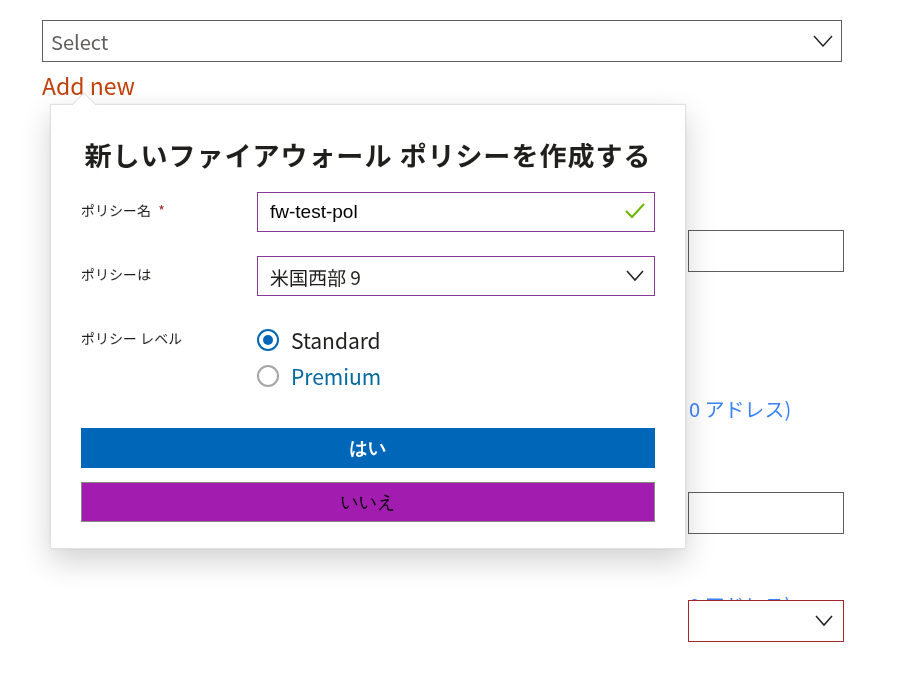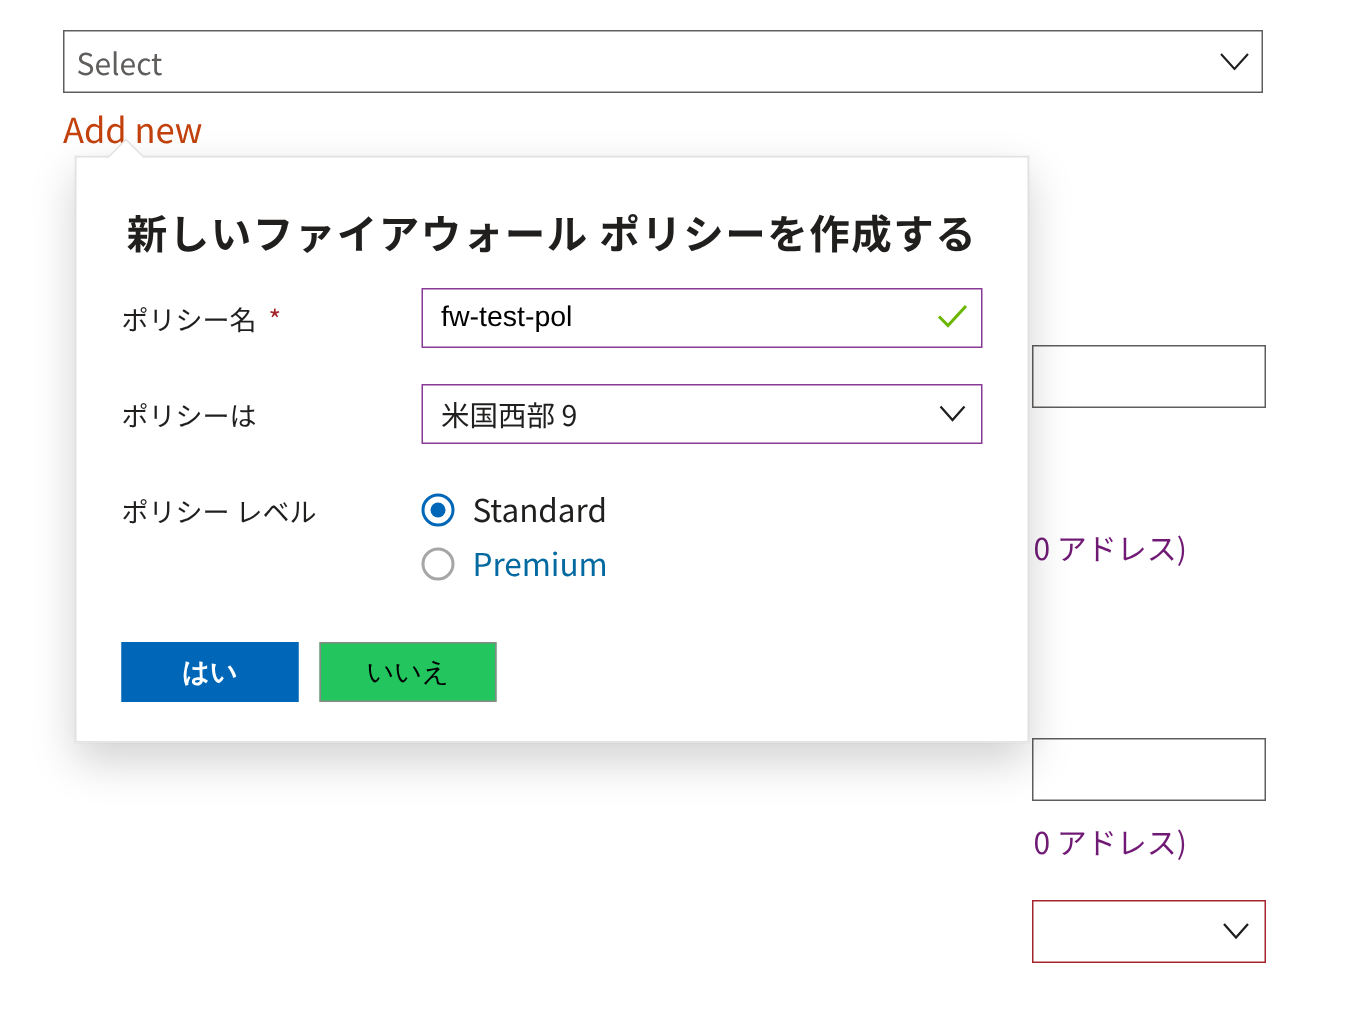--- a/index.html
+++ b/index.html
@@ -24,21 +24,22 @@
   .bg-dd.red { border-color: #a4262c; }
   .bg-dd .chev {
     position: absolute; right: 10px; top: 50%; transform: translateY(-50%);
   }
   .bg-label {
     position: absolute;
     right: 48px;
     width: 160px;
     text-align: left;
     font-size: 20px;
-    color: #701a75;
+    color: #3b82f6;
+    margin-top: 44px;
   }
 
   
   .top-select {
     position: absolute;
     left: 42px; top: 20px;
     width: 800px; height: 42px;
     border: 1px solid #605e5c;
     display: flex; align-items: center;
     padding: 0 8px;
@@ -89,25 +90,25 @@
     margin: 0 0 28px 0;
   }
   .frow {
     display: flex;
     align-items: flex-start;
     margin-bottom: 24px;
   }
   .flabel {
     width: 176px;
     padding-top: 8px;
-    font-size: 18px;
+    font-size: 14px;
     flex-shrink: 0;
   }
   .req { color: #a4262c; margin-left: 4px; }
-  .finput-wrap { flex: 1; position: relative; margin-left: 24px; }
+  .finput-wrap { flex: 1; position: relative; }
   .text-input {
     width: 100%;
     height: 40px;
     padding: 0 40px 0 12px;
     font-size: 19px;
     border: 1px solid #883a99;
     outline: none;
     background: #fff;
   }
   .valid-icon {
@@ -137,29 +138,29 @@
   }
   .radio.sel .circle { border: 2px solid #0067b8; }
   .radio.sel .circle::after {
     content: ""; position: absolute;
     left: 50%; top: 50%; transform: translate(-50%,-50%);
     width: 10px; height: 10px; border-radius: 50%;
     background: #0067b8;
   }
   .radio.dis .circle { border: 2px solid #a6a6a6; }
   .radio.dis { color: #0369a1; }
-  .btns { display: flex; gap: 14px; margin-top: 34px; }
+  .btns { display: flex; gap: 14px; margin-top: 34px; flex-direction: column; }
   .btn {
     height: 40px;
     min-width: 118px;
     padding: 0 20px;
     font-size: 18px;
     display: inline-flex; align-items: center; justify-content: center;
     border: 1px solid #8a8886;
-    background: #22c55e;
+    background: #a21caf;
     cursor: pointer;
     white-space: nowrap;
   }
   .btn.primary {
     background: #0067b8;
     border-color: #0067b8;
     color: #fff;
     font-weight: 600;
   }
 

